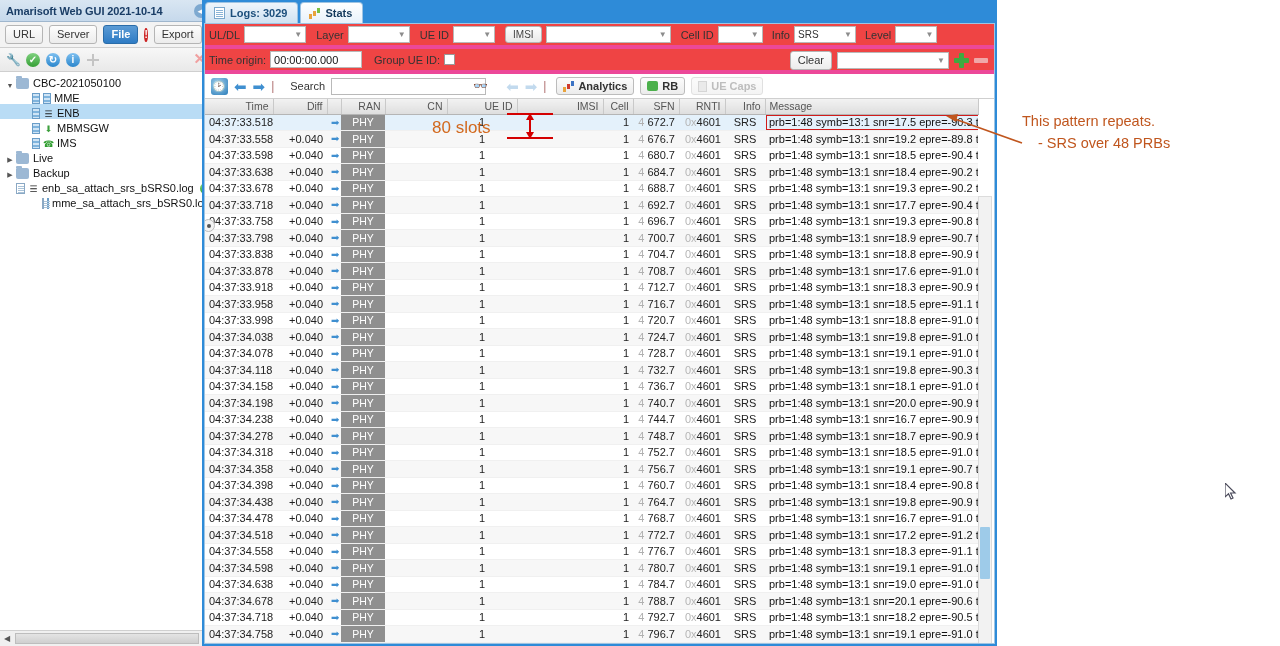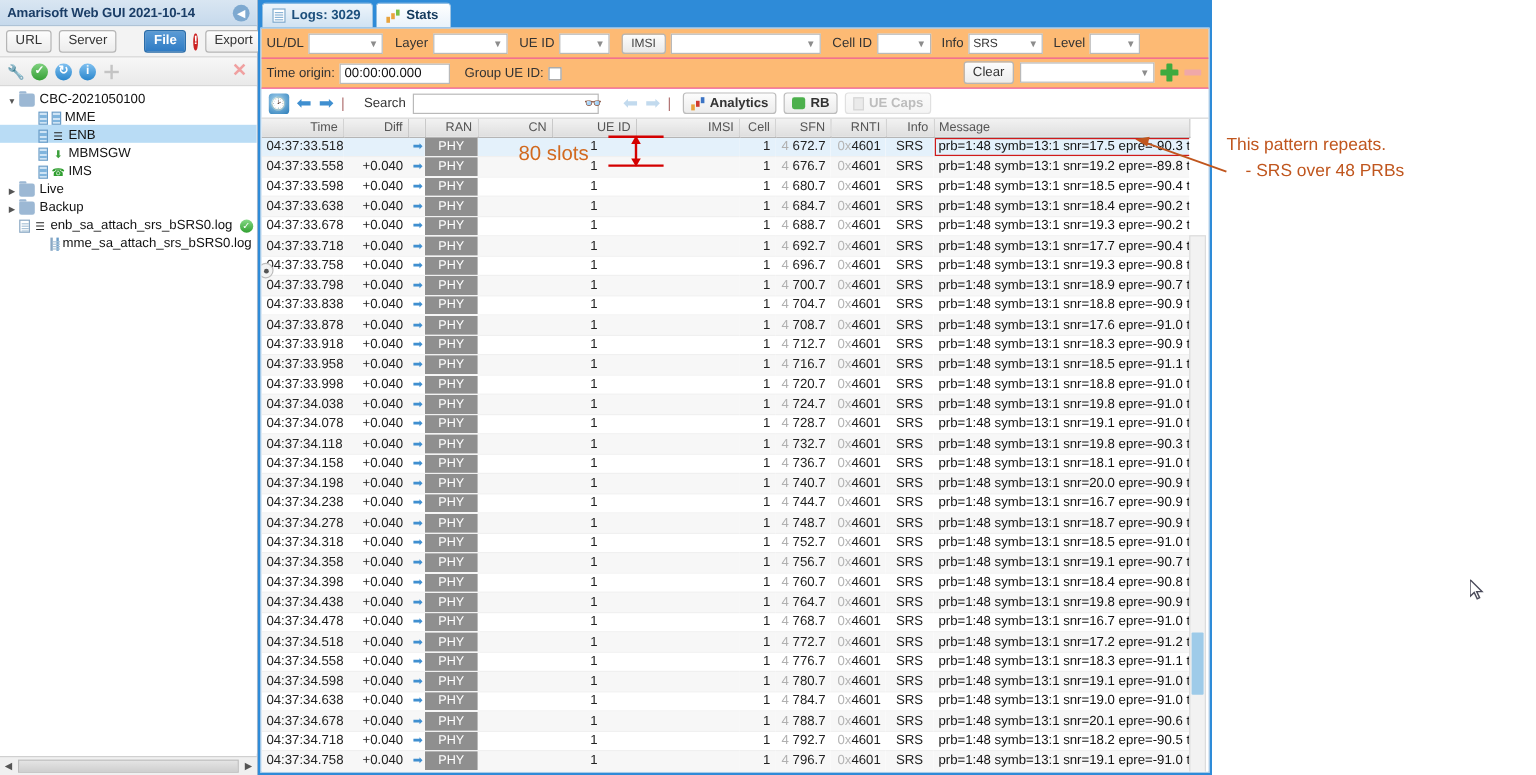--- a/index.html
+++ b/index.html
@@ -56,21 +56,20 @@
     padding: 2px 7px;
     color: #333;
     cursor: pointer;
     line-height: 13px;
   }
   .btn.active {
     background: linear-gradient(to bottom,#5b9bd5,#2e7bc4);
     border-color: #2a6ca8;
     color: #fff;
     font-weight: bold;
-    margin-left: 17px;
   }
   .icon-circle {
     width: 14px; height: 14px; border-radius: 50%;
     display: inline-block;
     font-size: 10px; line-height: 14px; text-align: center;
     color: #fff; font-weight: bold;
   }
   .ic-red { background: #cc2222; }
   .ic-green { background: linear-gradient(to bottom,#7fd17f,#36a036); }
   .ic-blue { background: linear-gradient(to bottom,#7fc0f0,#2a86cc); }
@@ -161,21 +160,21 @@
     text-align:center; line-height:14px; background:#f0f0f0;
   }
   .hs-thumb {
     flex:1; height:11px; margin:0 1px;
     background:linear-gradient(to bottom,#e4e4e4,#cfcfcf);
     border:1px solid #bdbdbd;
   }
 
   
   #main {
-    position:absolute; left:215px; top:0; width:795px; height:646px;
+    position:absolute; left:202px; top:0; width:795px; height:646px;
     background:#2e8bd8;
   }
   #tabbar {
     height:23px; background:#2e8bd8;
     display:flex; align-items:flex-end; padding-left:3px;
   }
   .tab {
     height:21px; padding:0 10px 0 8px;
     display:flex; align-items:center; gap:5px;
     font-size:11px; font-weight:bold; color:#1c4f7c;
@@ -201,22 +200,22 @@
 
   #panel-body {
     position:absolute; left:2px; top:23px; width:791px; height:621px;
     background:#fff; border:1px solid #9ec4e3;
   }
 
   .filter-row {
     height:25px;
     display:flex; align-items:center;
     padding:0 4px; gap:4px;
-    border-bottom:1px solid #ec4899;
-    background:#fdba74;
+    border-bottom:4px solid #ec4899;
+    background:#ef4444;
   }
   .flabel { font-size:11px; color:#333; white-space:nowrap; }
   .fsel {
     height:17px; border:1px solid #b9b9b9; background:#fff;
     display:flex; align-items:center; justify-content:flex-end;
     padding-right:3px; font-size:10px; color:#333;
   }
   .caret { color:#8c8c8c; font-size:8px; }
   .fbtn-imsi {
     border:1px solid #b5b5b5; border-radius:3px;

